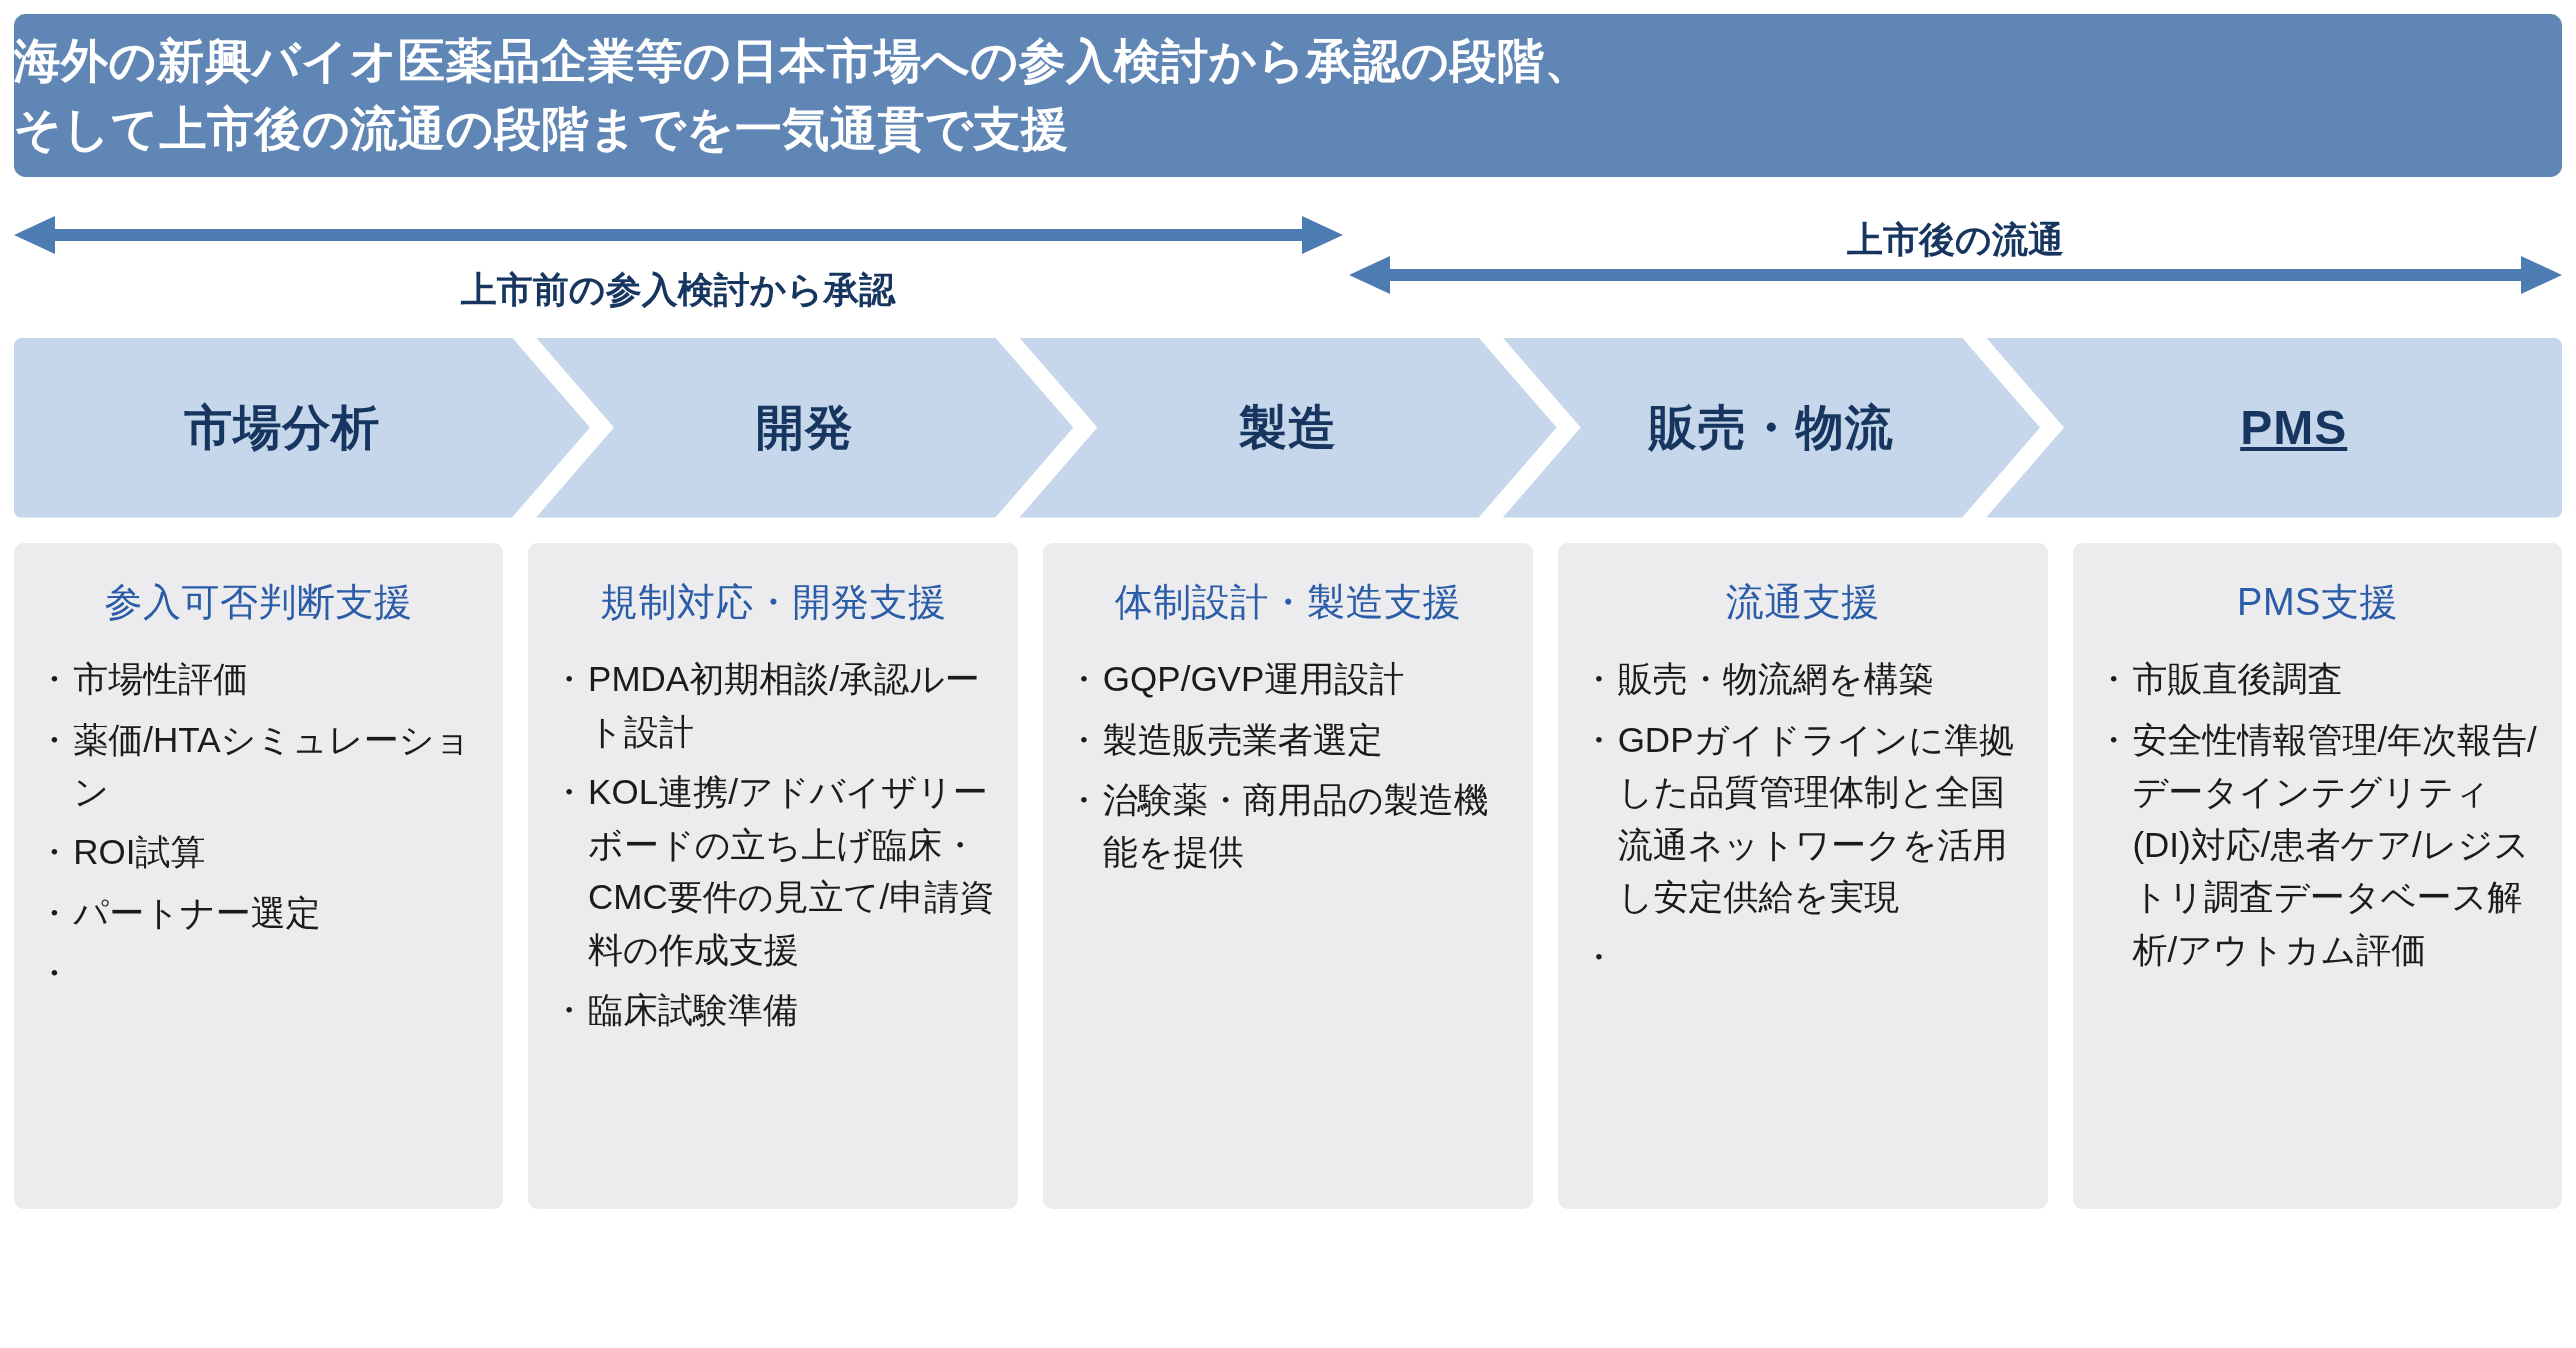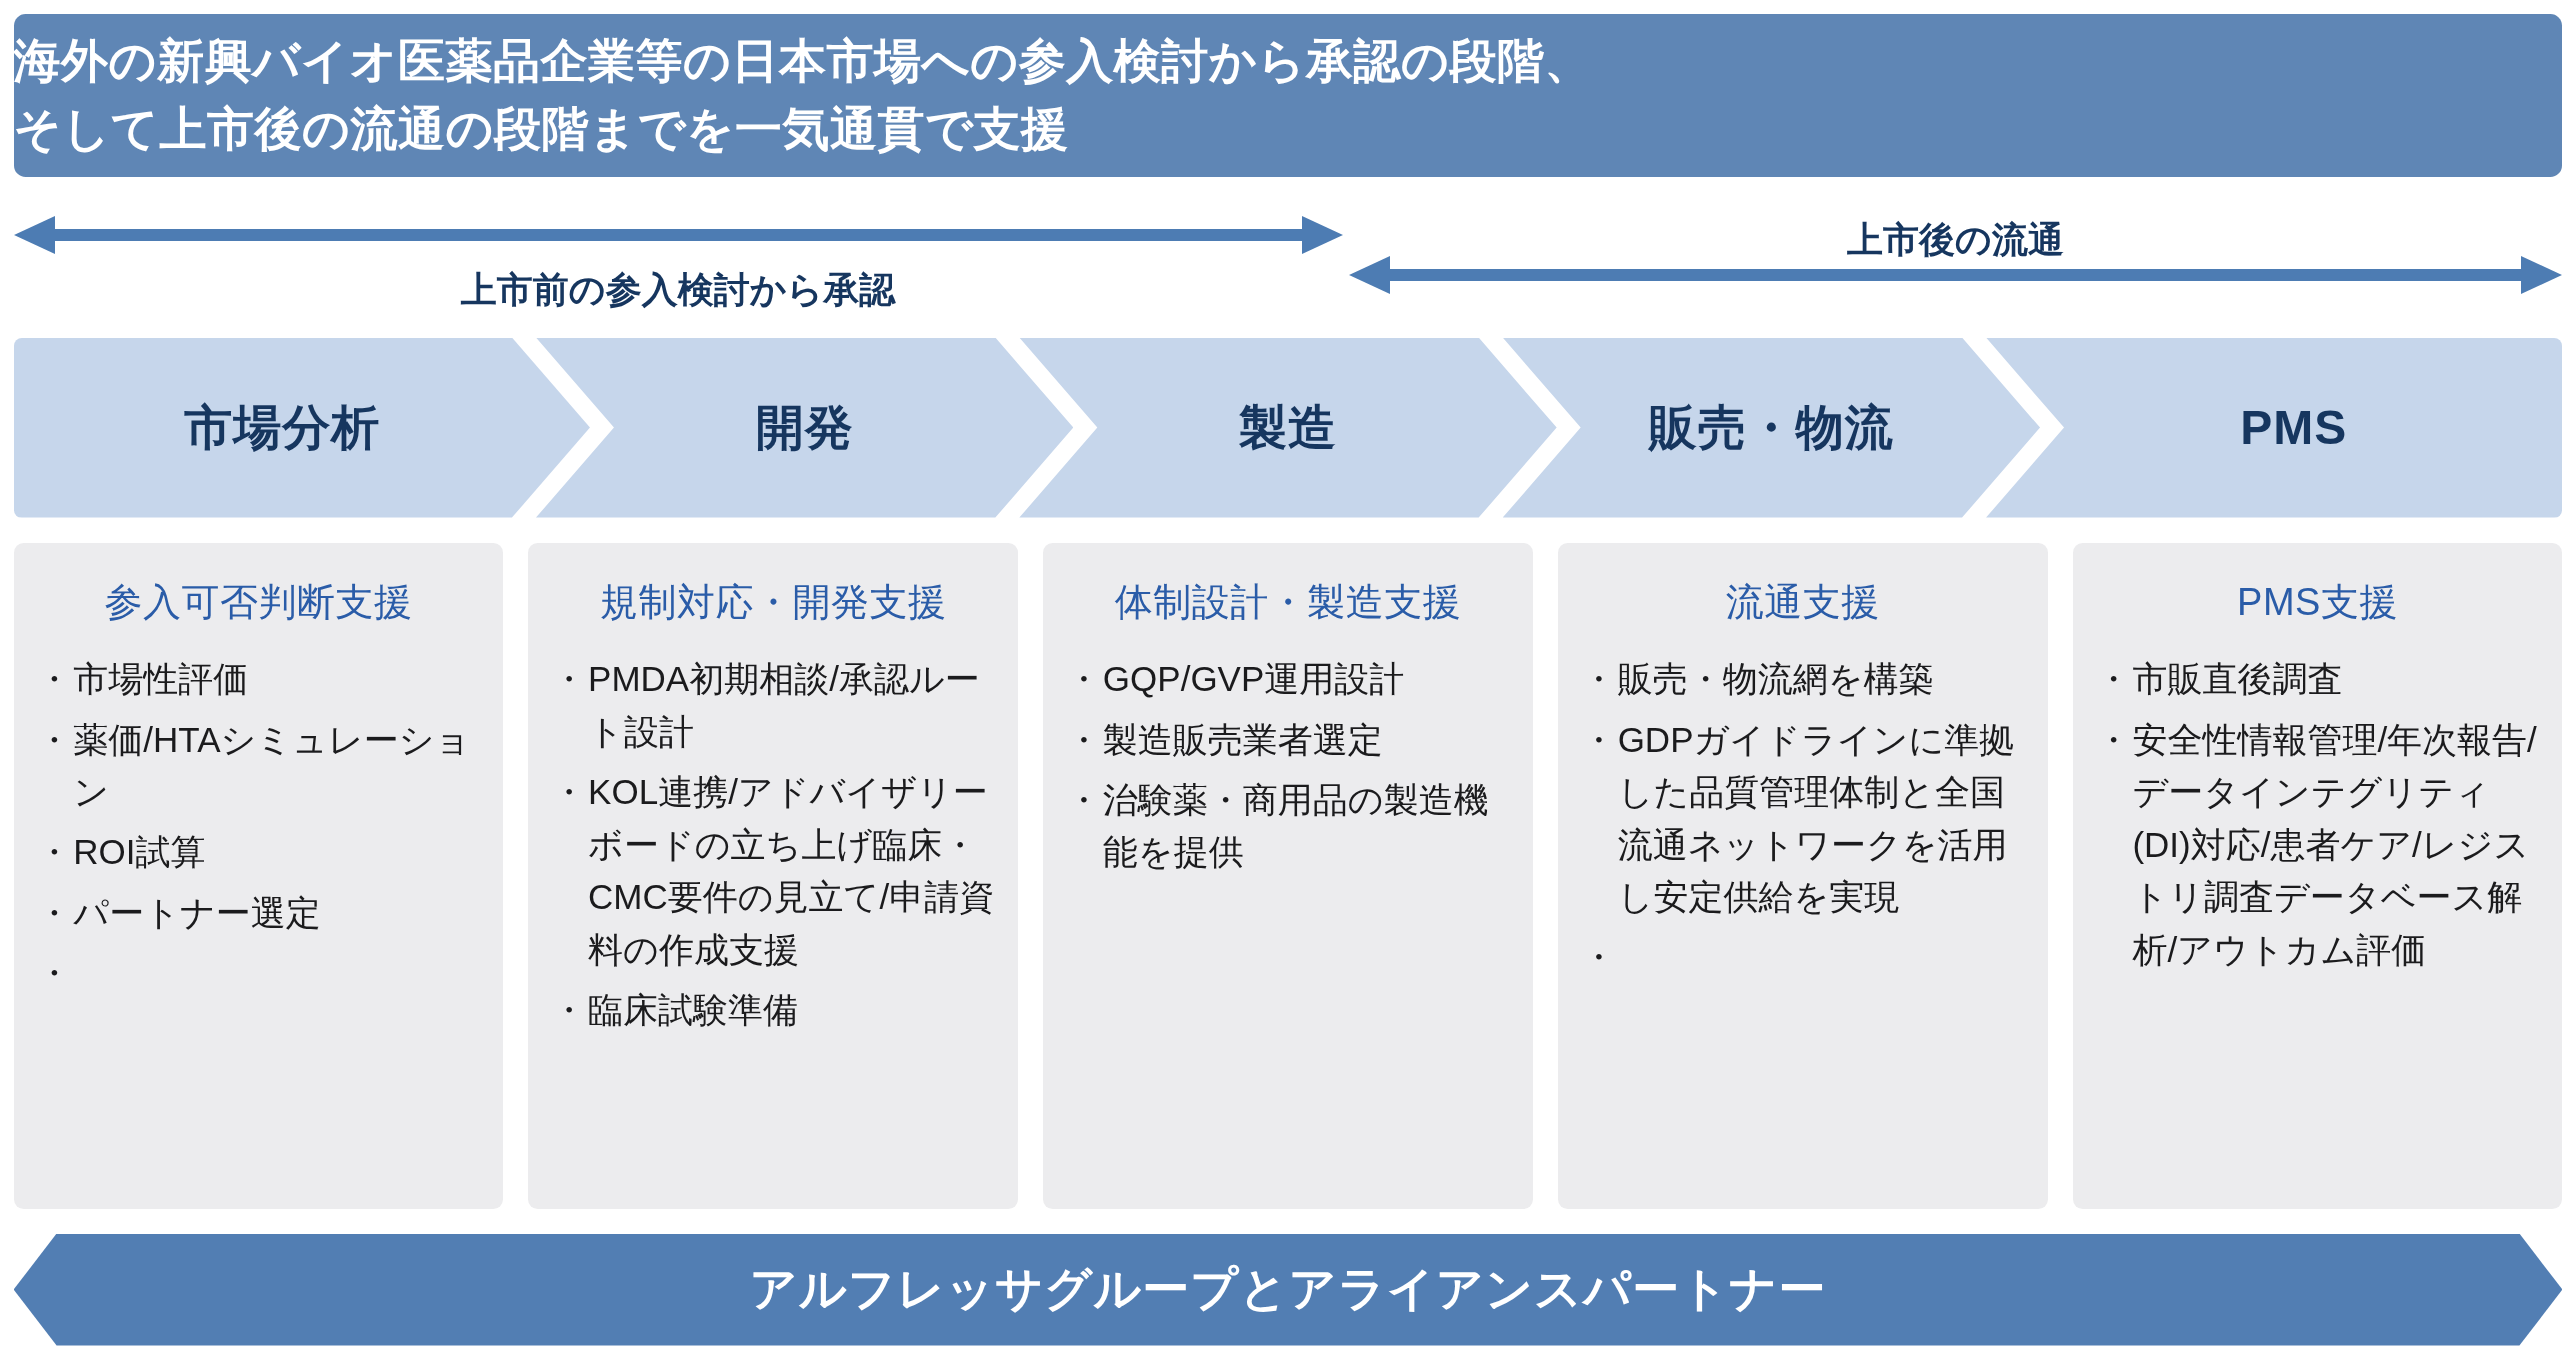--- a/index.html
+++ b/index.html
@@ -48,21 +48,21 @@
   .chev + .chev{margin-left:-54px}
   .chev.first{
     clip-path:polygon(0 0,calc(100% - 78px) 0,100% 50%,calc(100% - 78px) 100%,0 100%);
     padding-right:39px;border-radius:7.8px 0 0 7.8px;
   }
   .chev.mid{
     clip-path:polygon(0 0,calc(100% - 78px) 0,100% 50%,calc(100% - 78px) 100%,0 100%,78px 50%);
   }
   .chev.last{
     clip-path:polygon(0 0,100% 0,100% 100%,0 100%,78px 50%);
-    padding-left:39px;border-radius:0 7.8px 7.8px 0;
+    padding-left:39px;border-radius:0 7.8px 7.8px 0;text-decoration:underline;
   }
 
   
   .columns{
     display:grid;grid-template-columns:repeat(5,1fr);gap:25px;
     margin:25px 13.6px 0;height:666px;
   }
   .col{background:var(--box-bg);border-radius:9.7px;padding:29px 23px 23px;overflow:hidden}
   .col h3{
     font-size:38px;font-weight:400;color:var(--heading);
@@ -213,18 +213,15 @@
           </li>
         <li>
             <span class="dot">・</span>
             <span>安全性情報管理/年次報告/データインテグリティ(DI)対応/患者ケア/レジストリ調査データベース解析/アウトカム評価</span>
           </li>
       </ul>
     </section>
 
   </div>
 
-  <footer class="bottom-banner">
-    <div>アルフレッサグループとアライアンスパートナー</div>
-  </footer>
 
 </div>
 
 
 </body></html>

